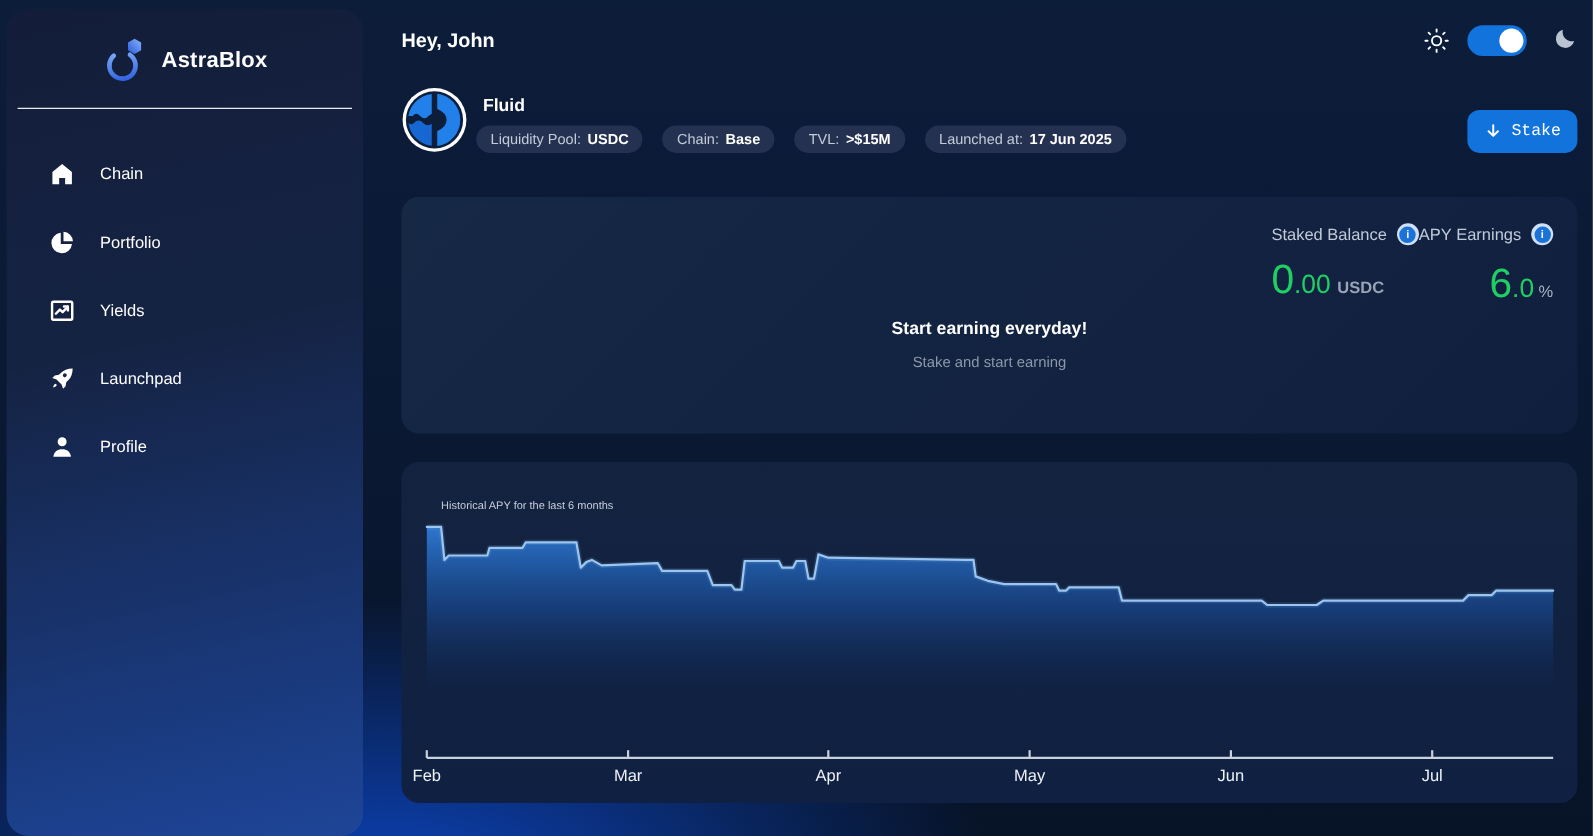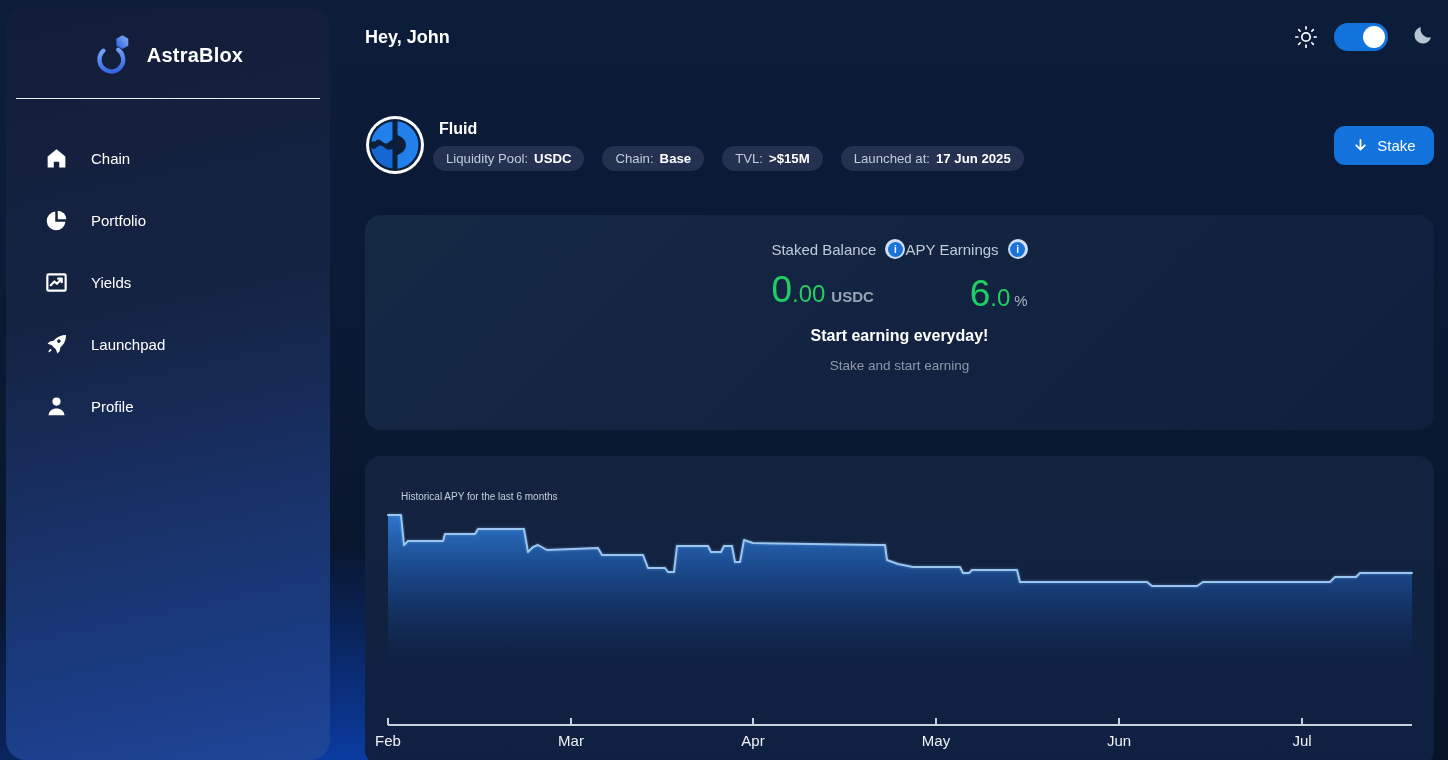--- a/index.html
+++ b/index.html
@@ -30,36 +30,36 @@
   
   .main { position:absolute; left:330px; right:0; top:0; bottom:0; padding:0 14px 0 35px; }
   .topbar { display:flex; align-items:center; padding-top:23px; }
   .greeting { font-size:18px; font-weight:600; }
   .theme-controls { margin-left:auto; display:flex; align-items:center; gap:16px; }
   .switch { width:54px; height:28px; border-radius:14px; background:#1373dc; position:relative; cursor:pointer; }
   .switch .knob { position:absolute; top:3px; right:3px; width:22px; height:22px; border-radius:50%; background:#fff; }
   .moon-wrap { margin-left:8px; }
 
   
-  .token-row { display:flex; align-items:center; margin-top:64px; }
+  .token-row { display:flex; align-items:flex-end; margin-top:28px; }
   .token-logo { width:60px; height:60px; }
   .token-info { margin-left:8px; }
   .token-name { font-size:16px; font-weight:600; margin-left:6px; }
   .badges { display:flex; gap:18px; margin-top:8px; }
   .badge { background:#243150; border-radius:13px; padding:5px 13px; font-size:13.2px; display:flex; gap:6px; white-space:nowrap; }
   .badge .b-label { color:#c3cbd9; }
   .badge .b-value { color:#fff; font-weight:600; }
   .stake-btn { margin-left:auto; display:flex; align-items:center; justify-content:center; gap:8px;
     width:100px; height:39px; border:none; border-radius:11px; background:#1373dc; color:#fff;
-    font-size:15px; font-weight:500; cursor:pointer; font-family:Liberation Sans, sans-serif; }
+    font-size:15px; font-weight:500; cursor:pointer; font-family:Liberation Mono, monospace; }
 
   
   .card { border-radius:16px; background:linear-gradient(135deg,#152844 0%, #101f3e 100%); }
   .staked-card { margin-top:40px; height:215px; position:relative; padding:24px 22px; }
-  .stat-row { display:flex; justify-content:center; align-items:flex-start; }
+  .stat-row { display:flex; justify-content:flex-end; align-items:flex-start; }
   .stat-label { display:flex; align-items:center; gap:9px; font-size:15px; color:#c2cad8; }
   .info-badge { width:20px; height:20px; border-radius:50%; background:#cfe0f6; display:flex; align-items:center; justify-content:center; }
   .info-inner { width:15px; height:15px; border-radius:50%; background:#1b72d8; color:#fff; font-size:10px; font-weight:700; display:flex; align-items:center; justify-content:center; font-style:normal; }
   .value-line { margin-top:10px; color:#1fcf63; }
   .v-int { font-size:37px; font-weight:500; }
   .v-dec { font-size:24px; font-weight:500; }
   .v-unit { font-size:15px; color:#9aa4b5; font-weight:600; margin-left:6px; }
   .apy-col { text-align:right; }
   .apy-col .v-unit { margin-left:4px; font-weight:400; color:#aab3c2; }
   .cta { position:absolute; left:0; right:0; top:112px; text-align:center; }

